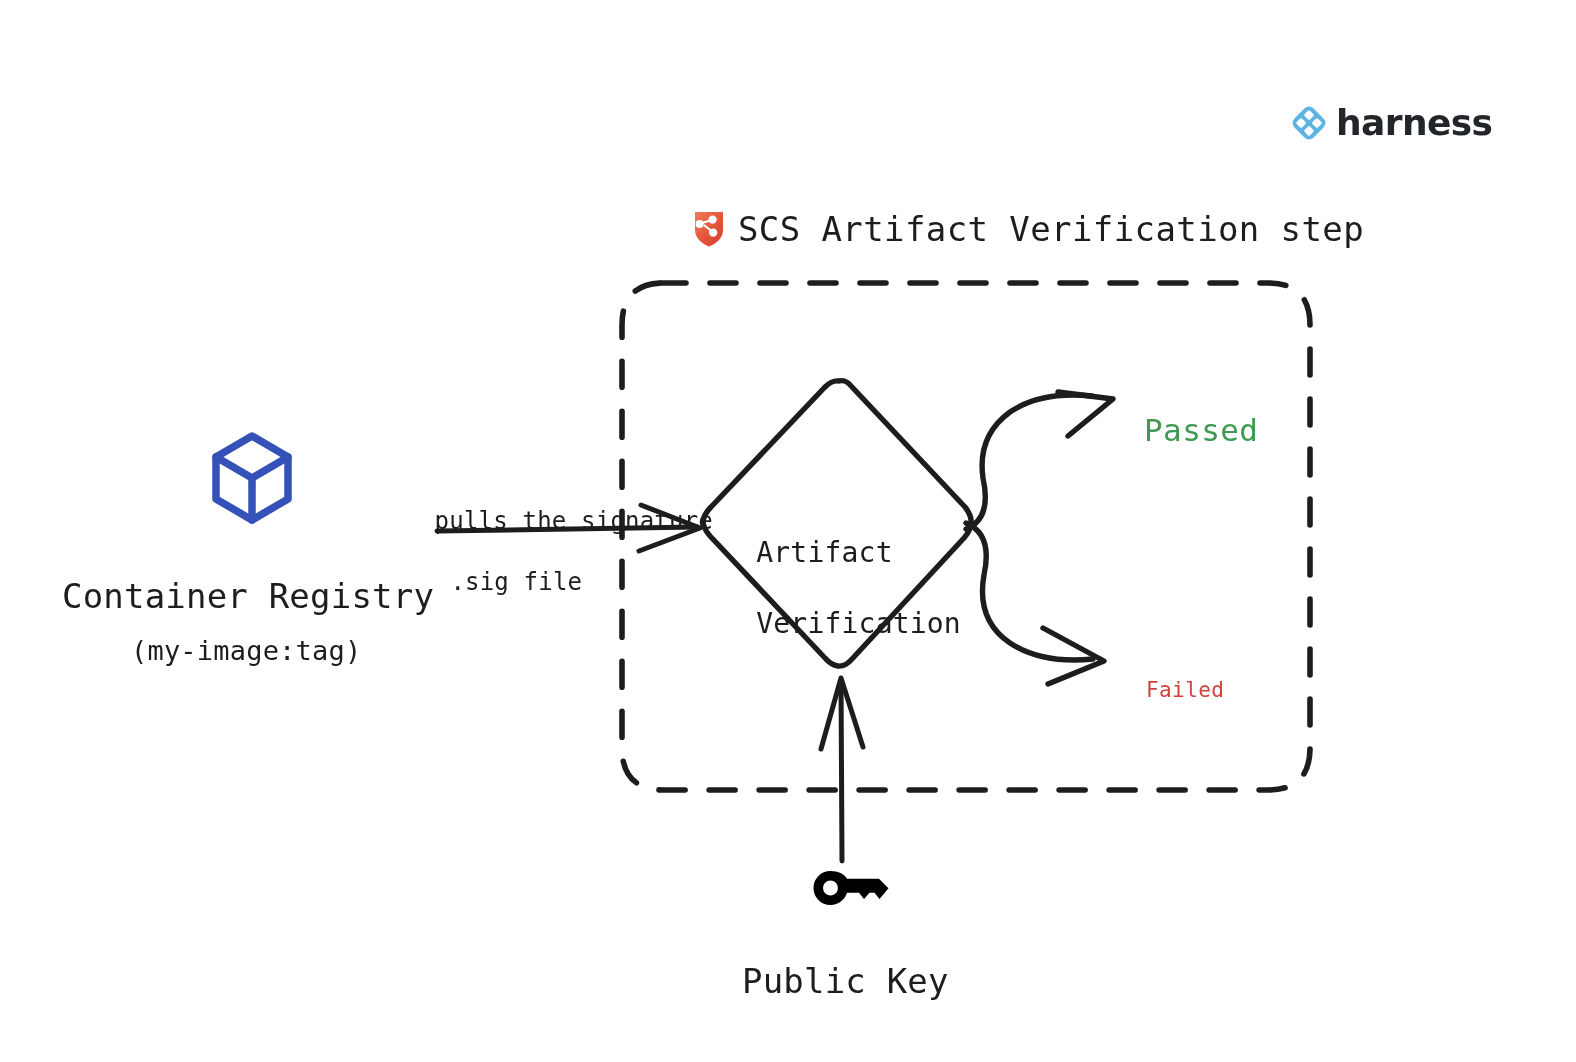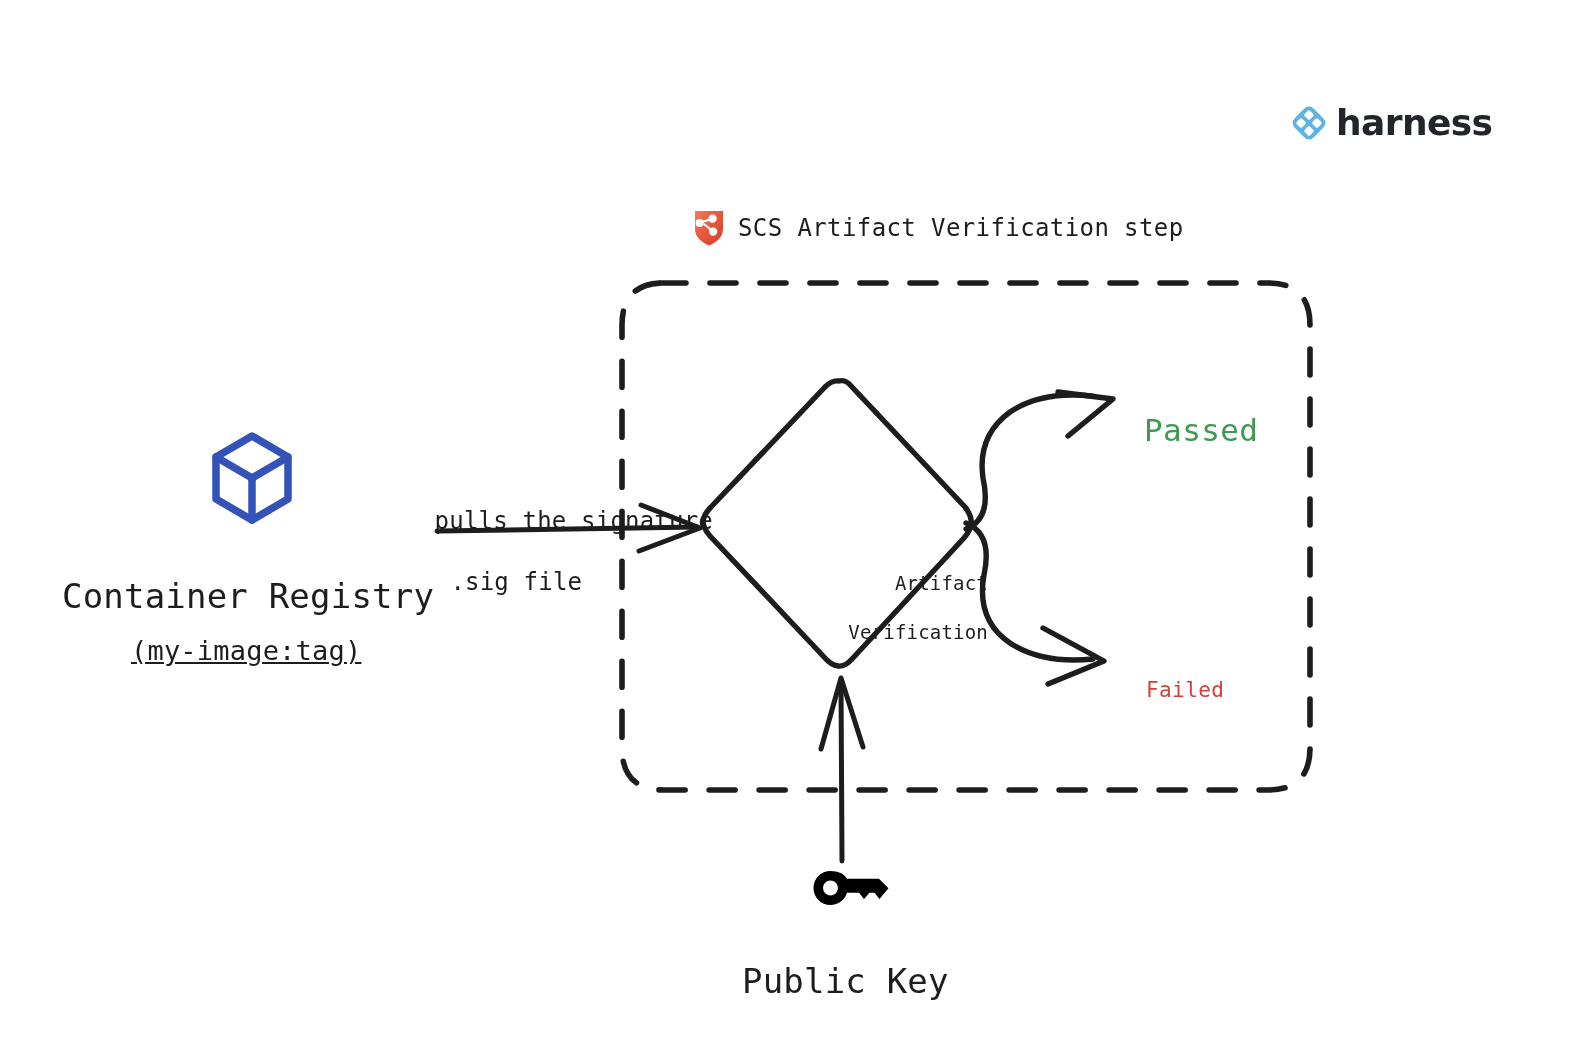--- a/index.html
+++ b/index.html
@@ -59,54 +59,53 @@
   
   #scs-title-row {
     position: absolute;
     left: 693px;
     top: 209px;
     display: flex;
     align-items: center;
     gap: 13px;
   }
   #scs-title-text {
-    font-size: 24px;
+    font-size: 34px;
     color: #1d1d1d;
     letter-spacing: 0.4px;
     white-space: pre;
   }
 
   
   #registry-label {
     left: 62px;
     top: 543px;
     font-size: 34px;
     letter-spacing: 0.2px;
   }
   #registry-sublabel {
     left: 131px;
     top: 602px;
     font-size: 27px;
     letter-spacing: 0.2px;
-    text-decoration: underline;
   }
   #edge-note {
     left: 376px;
     top: 443px;
     font-size: 24px;
     text-align: center;
     width: 222px;
     letter-spacing: 0.2px;
   }
   #diamond-label {
     left: 688px;
-    top: 515px;
+    top: 467px;
     width: 300px;
-    text-align: right;
-    font-size: 19px;
+    text-align: left;
+    font-size: 28px;
     letter-spacing: 0.2px;
   }
   #passed-label {
     left: 1144px;
     top: 379px;
     font-size: 31px;
     color: #3f9950;
     letter-spacing: 0.4px;
   }
   #failed-label {

